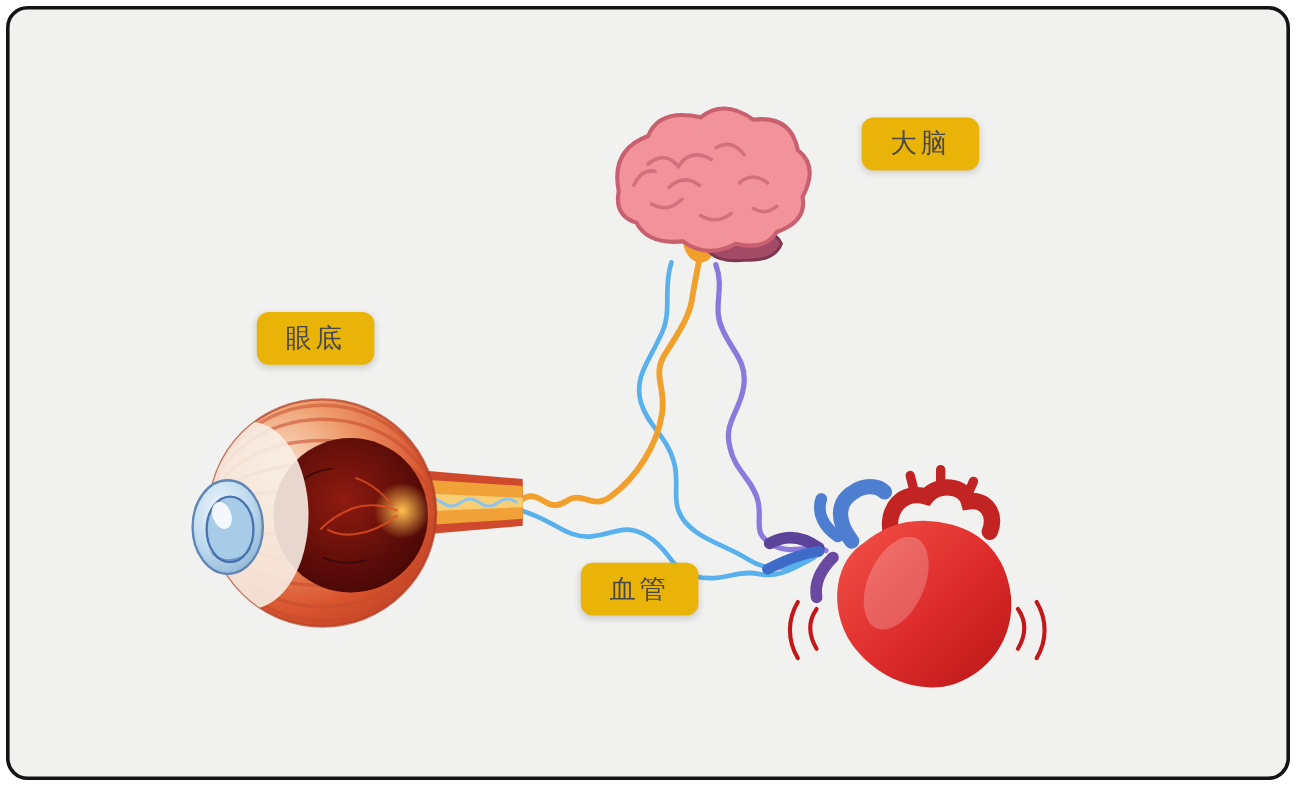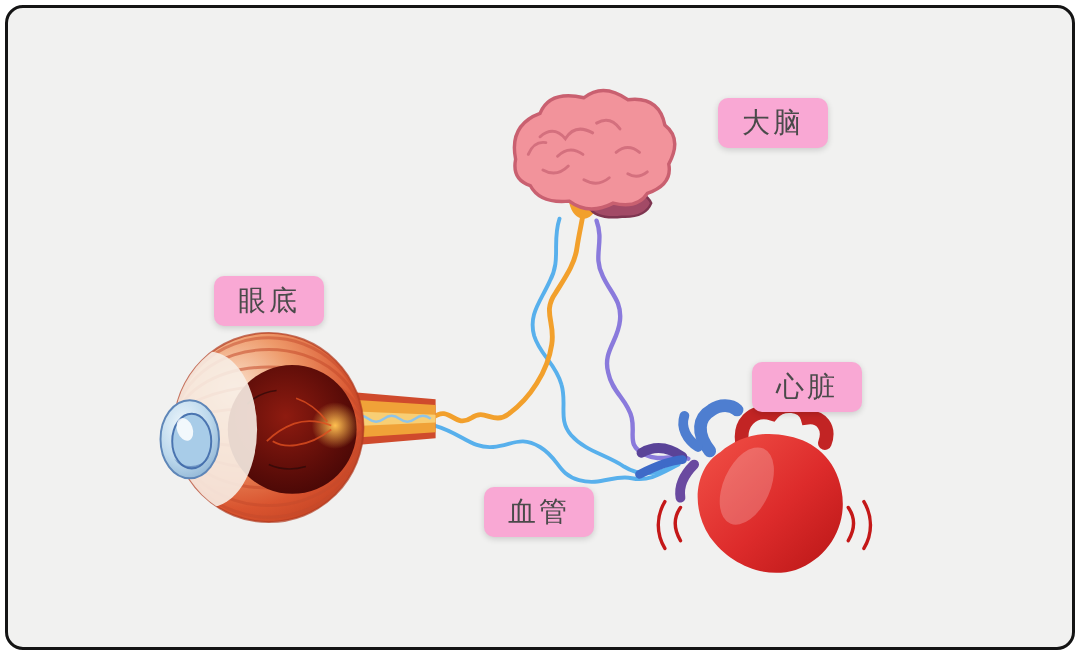--- a/index.html
+++ b/index.html
@@ -1,30 +1,30 @@
 <!DOCTYPE html>
 <html><head>
 <meta charset="utf-8">
 <style>
   html,body{margin:0;padding:0;background:#ffffff;}
   .stage{position:relative;width:1080px;height:655px;background:#ffffff;overflow:hidden;
          font-family:"Liberation Serif", serif;}
   .frame{position:absolute;left:5px;top:5px;right:5px;bottom:5px;
          background:#f1f1f0;border:3px solid #141414;border-radius:18px;}
   .art{position:absolute;left:0;top:0;width:100%;height:100%;}
-  .label{position:absolute;background:#f9a8d4;color:#4a4a4a;
-         font-size:28px;line-height:1;letter-spacing:3px;
+  .label{position:absolute;background:#eab308;color:#4a4a4a;
+         font-size:22px;line-height:1;letter-spacing:3px;
          padding:11px 24px;border-radius:10px;
          box-shadow:0 2px 6px rgba(0,0,0,0.16);
          white-space:nowrap;}
-  .lbl-fundus{left:206px;top:268px;}
+  .lbl-fundus{left:206px;top:252px;}
   .lbl-brain{left:710px;top:90px;}
   .lbl-optic{left:606px;top:245px;}
   .lbl-heart{left:744px;top:354px;}
-  .lbl-vessel{left:476px;top:479px;text-align:right;}
+  .lbl-vessel{left:476px;top:461px;text-align:right;}
 </style>
 </head>
 <body>
 
 <div class="stage">
   <div class="frame">
 
     <svg class="art" viewBox="0 0 1080 655">
       <defs>
         <radialGradient id="gEye" cx="0.32" cy="0.30" r="0.90">
@@ -141,16 +141,15 @@
         </g>
         <ellipse cx="181" cy="442" rx="30" ry="40" fill="url(#gLens)" stroke="#5E86B8" stroke-width="2"></ellipse>
         <ellipse cx="183" cy="444" rx="20" ry="28" fill="#A8CCE8" stroke="#4A74B0" stroke-width="2"></ellipse>
         <path d="M 165 462 Q 183 478 202 460 Q 192 472 181 472 Q 171 471 165 462 Z" fill="#3E68A8" opacity="0.55"></path>
         <ellipse cx="176" cy="432" rx="8" ry="12" fill="#FFFFFF" opacity="0.85" transform="rotate(-20 176 432)"></ellipse>
       </g>
     </svg>
 
     <div class="label lbl-fundus">眼底</div>
     <div class="label lbl-brain">大脑</div>
-    <div class="label lbl-heart">心脏</div>
     <div class="label lbl-vessel">血管</div>
   </div>
 </div>
 
 </body></html>

